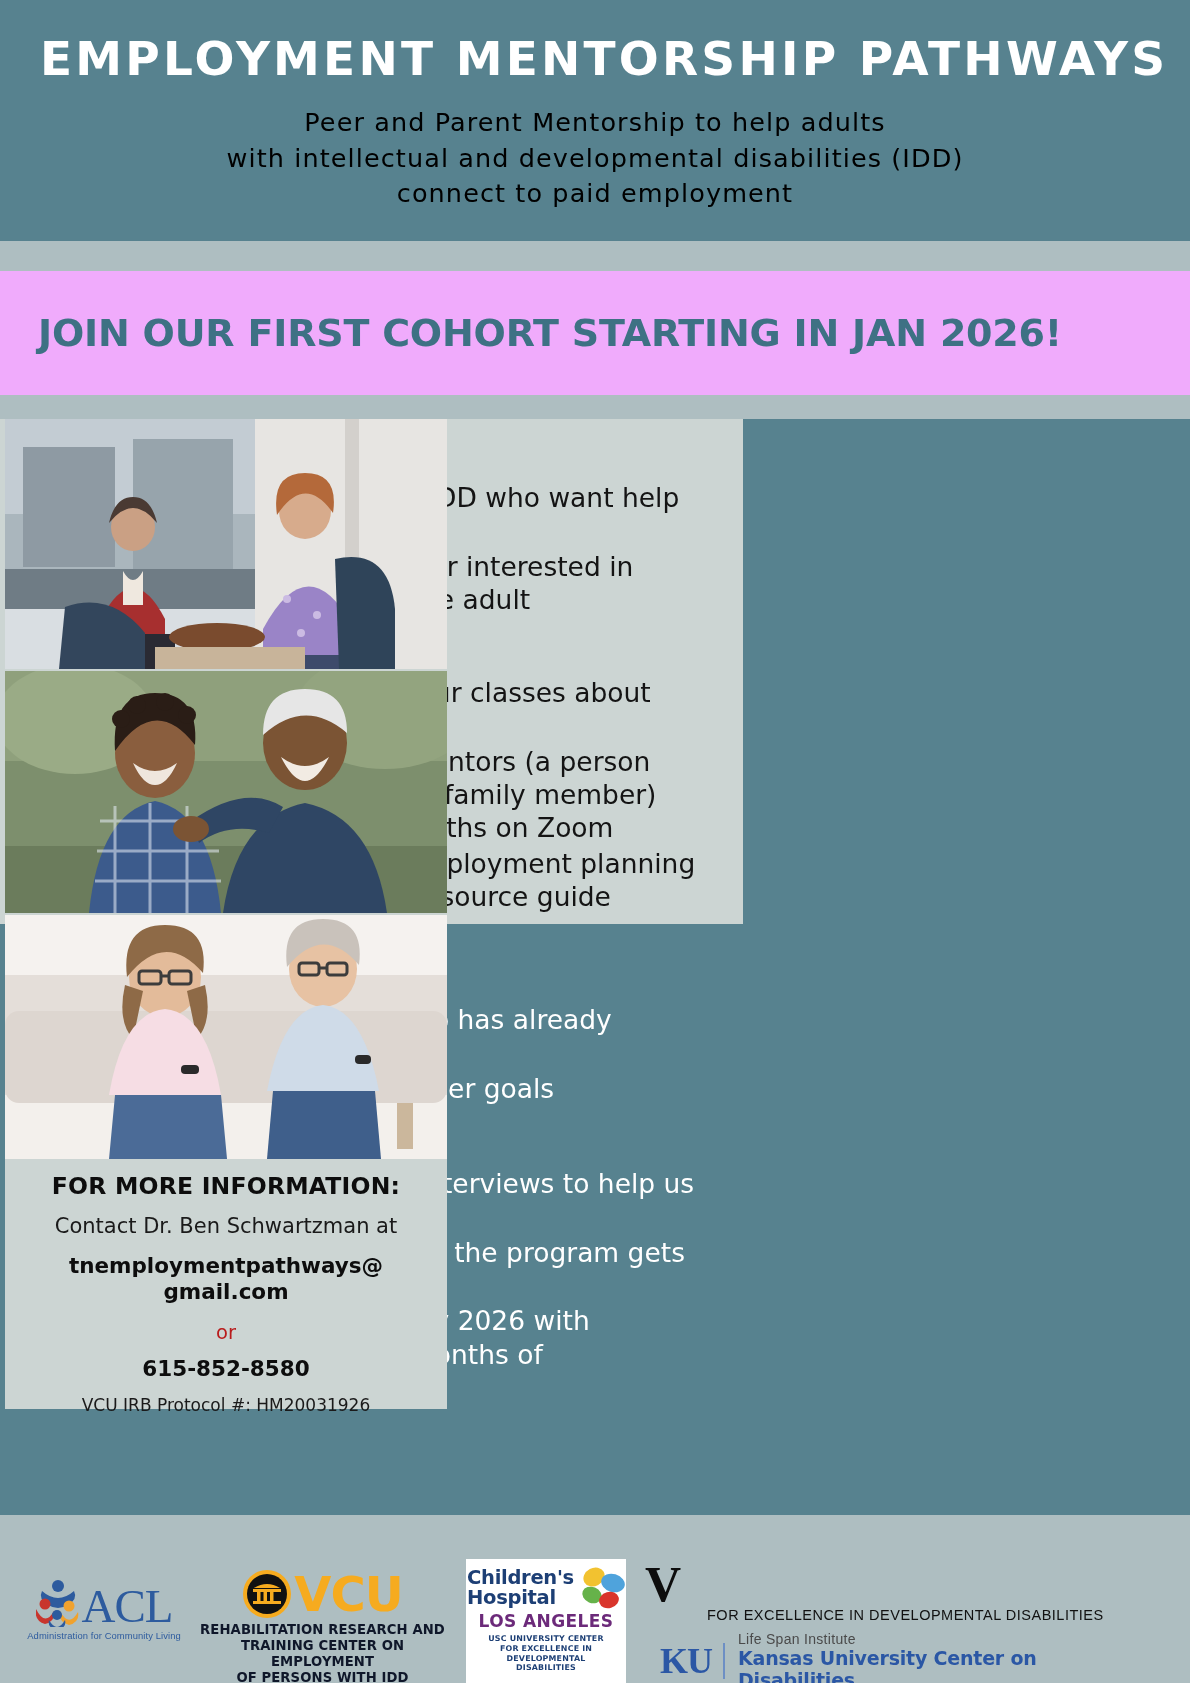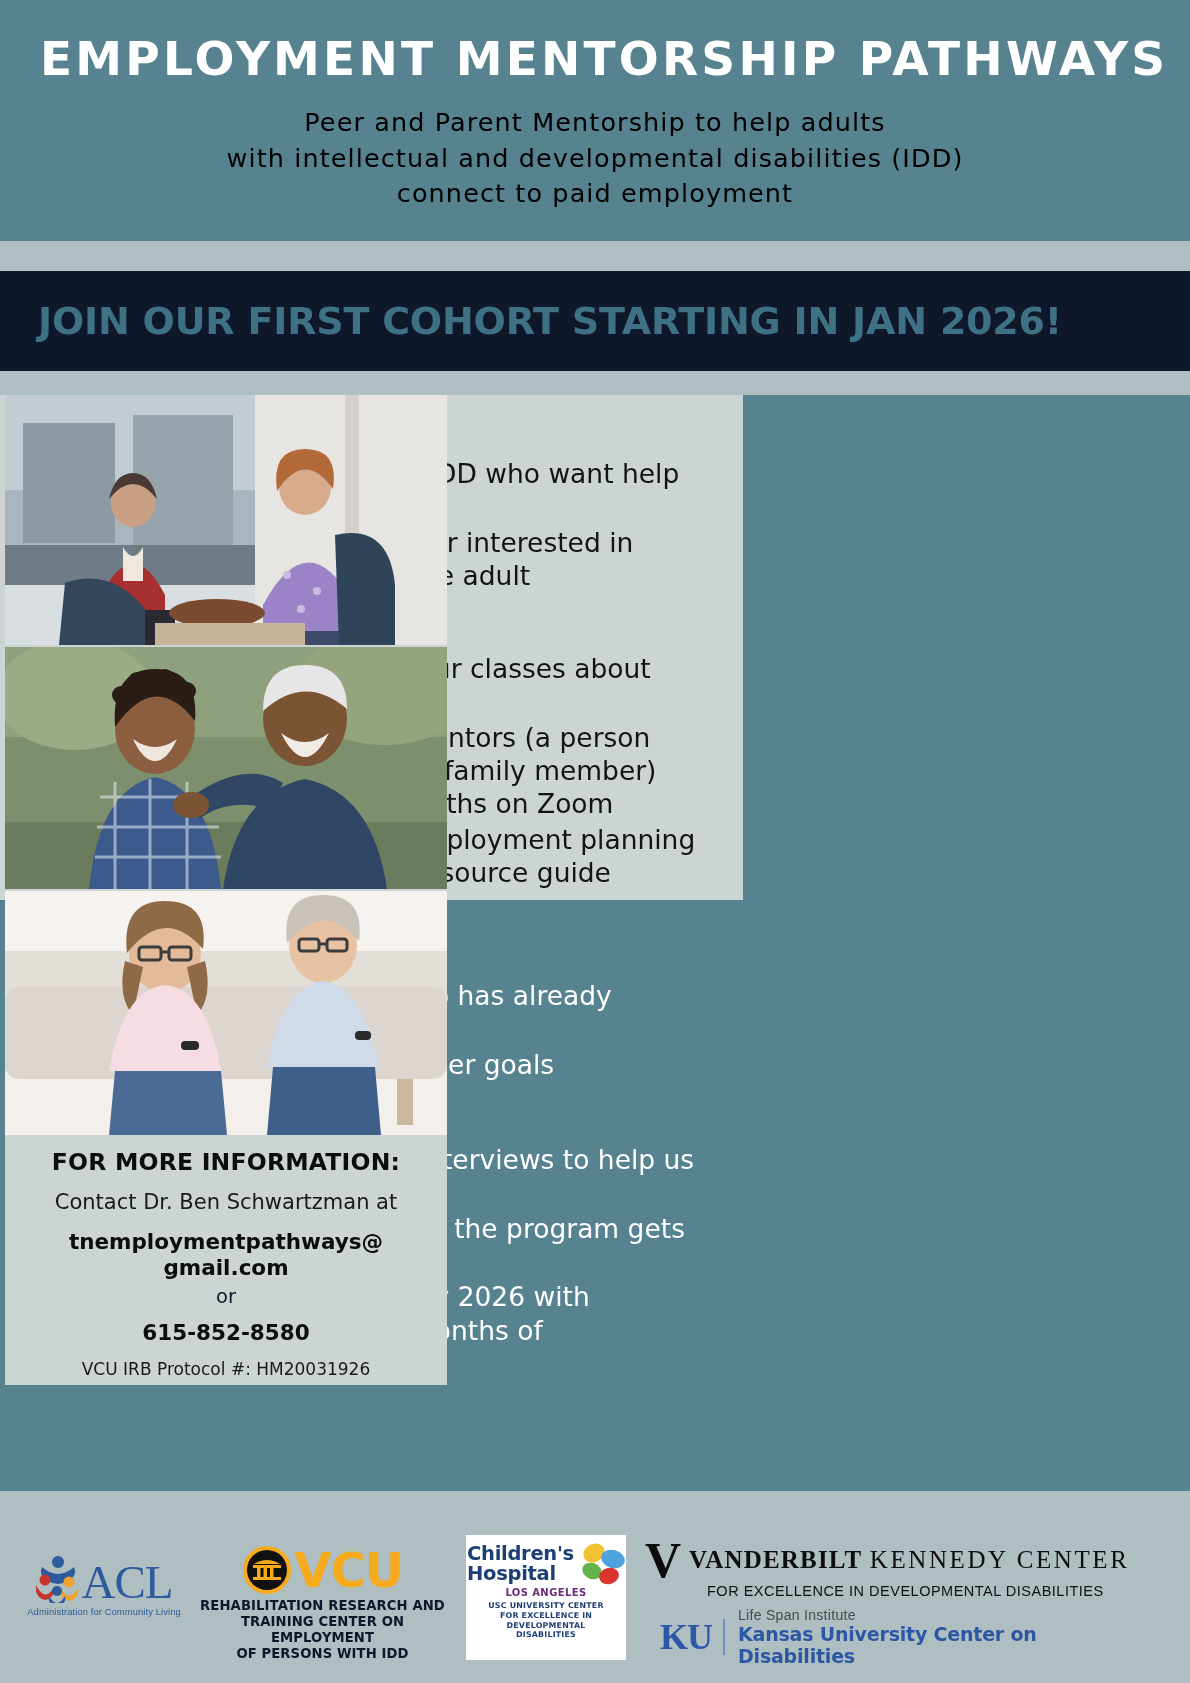--- a/index.html
+++ b/index.html
@@ -43,22 +43,22 @@
     line-height: 1.38;
     margin: 0;
   }
 
   
   .band-gray {
     background: #aebec1;
     height: 30px;
   }
   .band-white {
-    background: #0f172a;
-    height: 100px;
+    background: #f0abfc;
+    height: 124px;
     display: flex;
     align-items: center;
   }
   .cohort-text {
     color: #3e7184;
     font-family: "DejaVu Sans", sans-serif;
     font-size: 38px;
     font-weight: bold;
     letter-spacing: -0.2px;
     padding-left: 38px;
@@ -149,22 +149,22 @@
     font-family: "DejaVu Sans", sans-serif;
     font-size: 21.5px;
     font-weight: bold;
     color: #0d0d0d;
     line-height: 1.22;
     margin: 0 0 4px 0;
   }
   .contact-or {
     font-family: "DejaVu Sans", sans-serif;
     font-size: 19.5px;
-    color: #0f172a;
-    margin: 4px 0 4px 0;
+    color: #b91c1c;
+    margin: 16px 0 4px 0;
   }
   .contact-phone {
     font-family: "DejaVu Sans", sans-serif;
     font-size: 21.5px;
     font-weight: bold;
     color: #0d0d0d;
     margin: 12px 0 14px 0;
   }
   .contact-irb {
     font-family: "DejaVu Sans", sans-serif;
@@ -276,21 +276,21 @@
     font-family: "DejaVu Sans", sans-serif;
     font-size: 19.5px;
     font-weight: bold;
     color: #1d3f75;
     line-height: 1.02;
     text-align: left;
     letter-spacing: -0.3px;
   }
   .chla-la {
     font-family: "DejaVu Sans", sans-serif;
-    font-size: 10px;
+    font-size: 17px;
     font-weight: bold;
     color: #6c2a7a;
     letter-spacing: 0.4px;
     margin-top: 1px;
   }
   .chla-ucedd {
     font-family: "DejaVu Sans", sans-serif;
     font-size: 7.9px;
     font-weight: bold;
     color: #1d3f75;
@@ -590,24 +590,20 @@
         <div>USC UNIVERSITY CENTER</div>
         <div>FOR EXCELLENCE IN</div>
         <div>DEVELOPMENTAL</div>
         <div>DISABILITIES</div>
       </div>
     </div>
 
     <div class="logo vandy-wrap">
       <div class="vandy-row">
         <div class="vandy-v">V</div>
-        <div class="vandy-name">
-          <b>VANDERBILT</b>
-          <span>KENNEDY CENTER</span>
-        </div>
       </div>
       <div class="vandy-sub">FOR EXCELLENCE IN DEVELOPMENTAL DISABILITIES</div>
     </div>
 
     <div class="logo ku-wrap">
       <div class="ku-row">
         <div class="ku-mark">KU</div>
         <div class="ku-texts">
           <div class="ku-lsi">Life Span Institute</div>
           <div class="ku-name">Kansas University Center on Disabilities</div>

